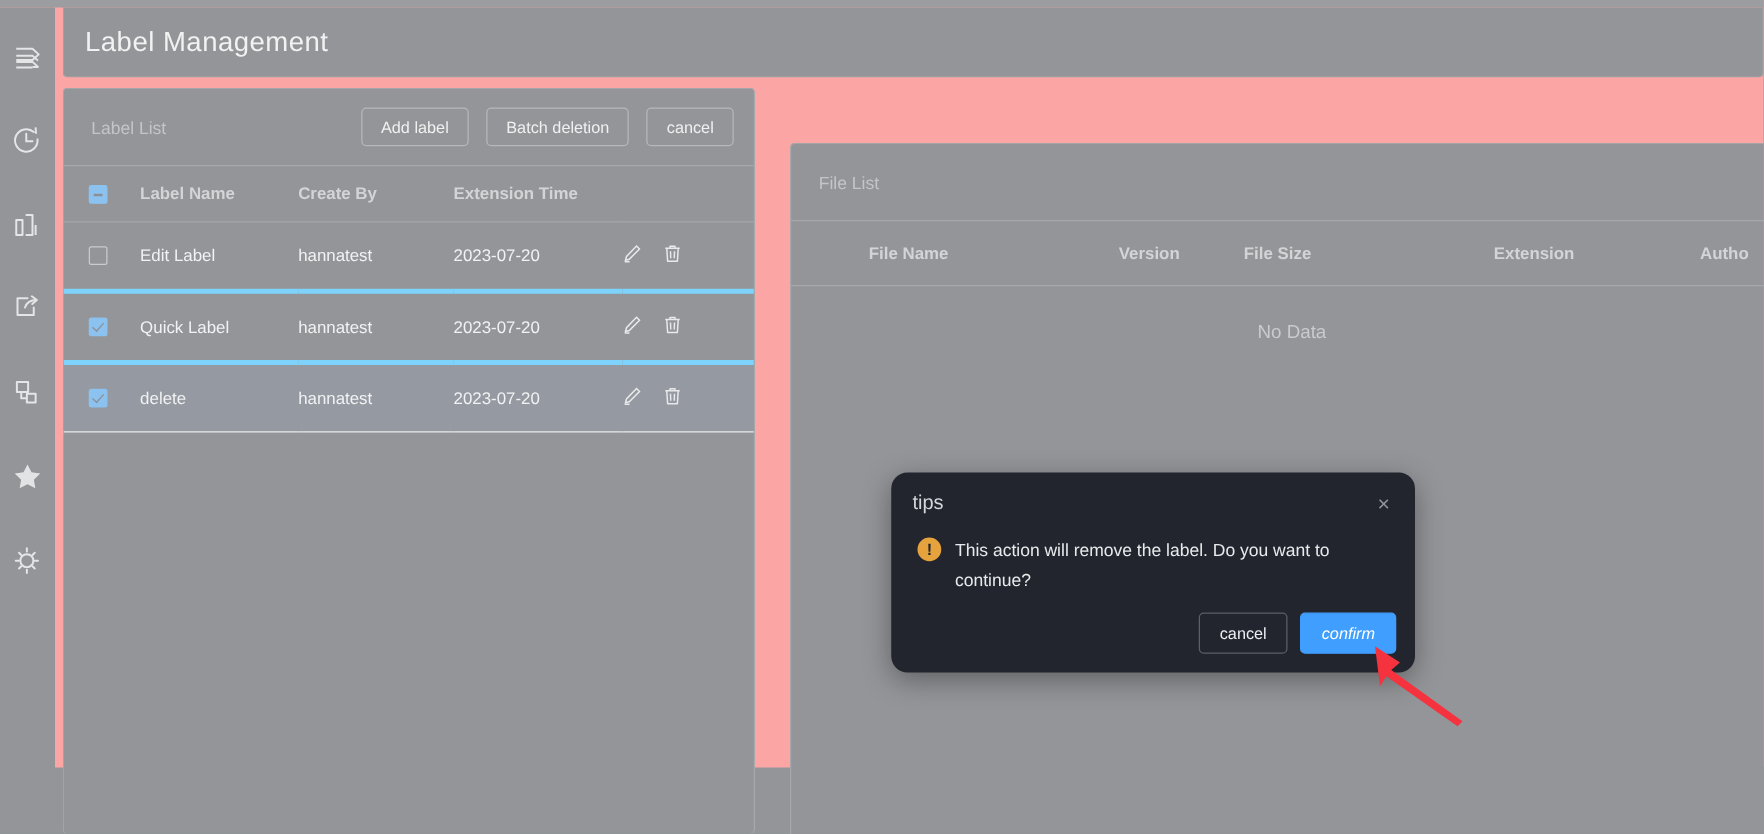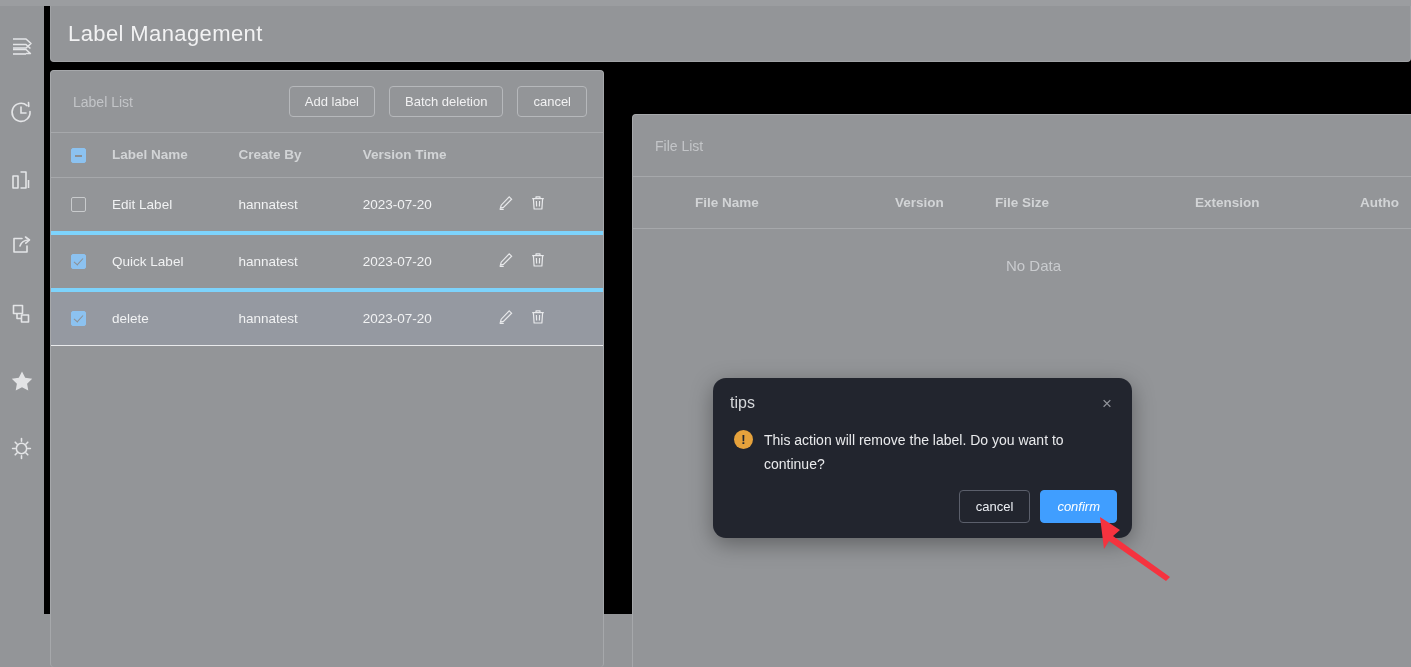--- a/index.html
+++ b/index.html
@@ -7,21 +7,21 @@
     margin: 0; padding: 0;
     width: 1411px; height: 667px;
     overflow: hidden;
     background: #939598;
     font-family: "Liberation Sans", sans-serif;
   }
 
   #app {
     position: relative;
     width: 1411px; height: 614px;
-    background: #000000;
+    background: #fca5a5;
   }
 
   
   .top-strip {
     position: absolute; left: 0; top: 0;
     width: 1411px; height: 6px;
     background: #9b9da0;
   }
 
   
@@ -319,21 +319,21 @@
       </div>
 
       <table class="tbl">
         <thead>
           <tr>
             <th class="c-chk">
               <span class="chk mixed"></span>
             </th>
             <th class="c-name">Label Name</th>
             <th class="c-by">Create By</th>
-            <th class="c-time">Version Time</th>
+            <th class="c-time">Extension Time</th>
             <th class="c-act"></th>
           </tr>
         </thead>
         <tbody>
 
           <tr>
             <td class="c-chk">
               <span class="chk off"></span>
             </td>
             <td class="c-name">Edit Label</td>

